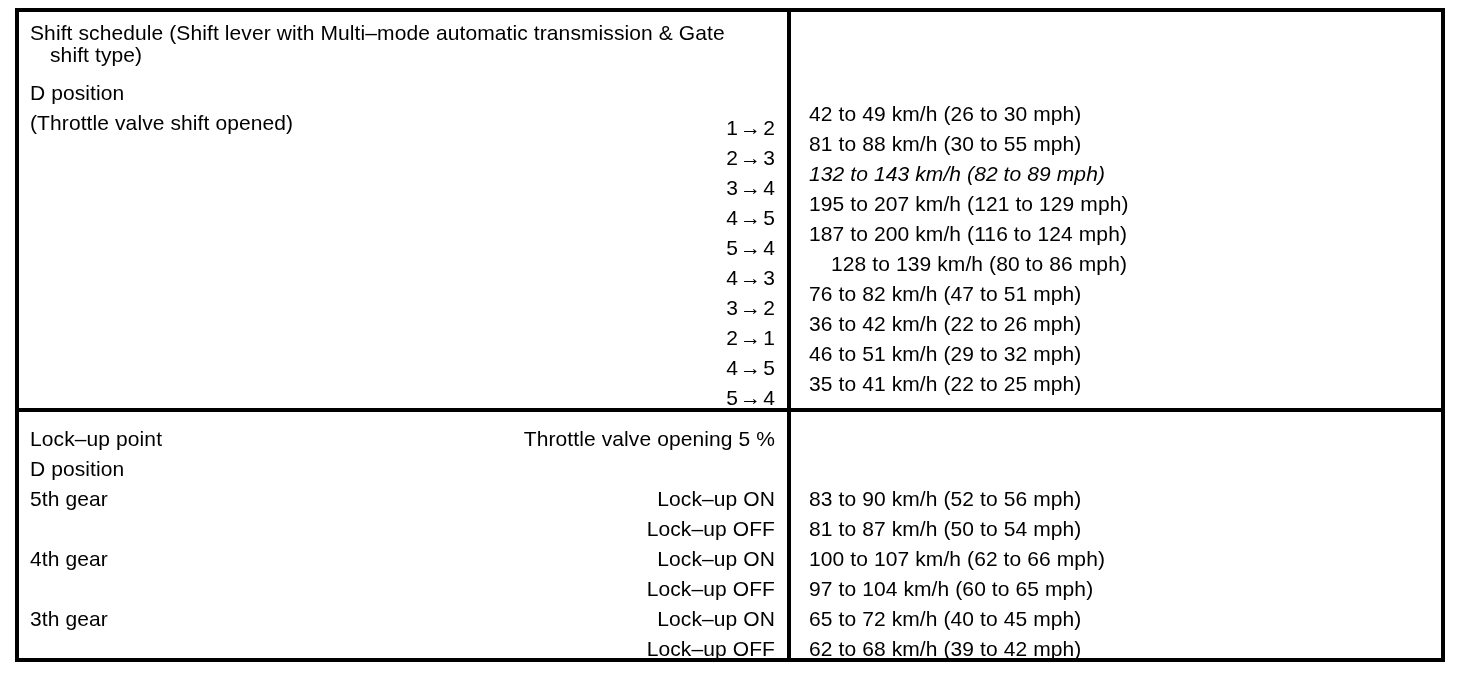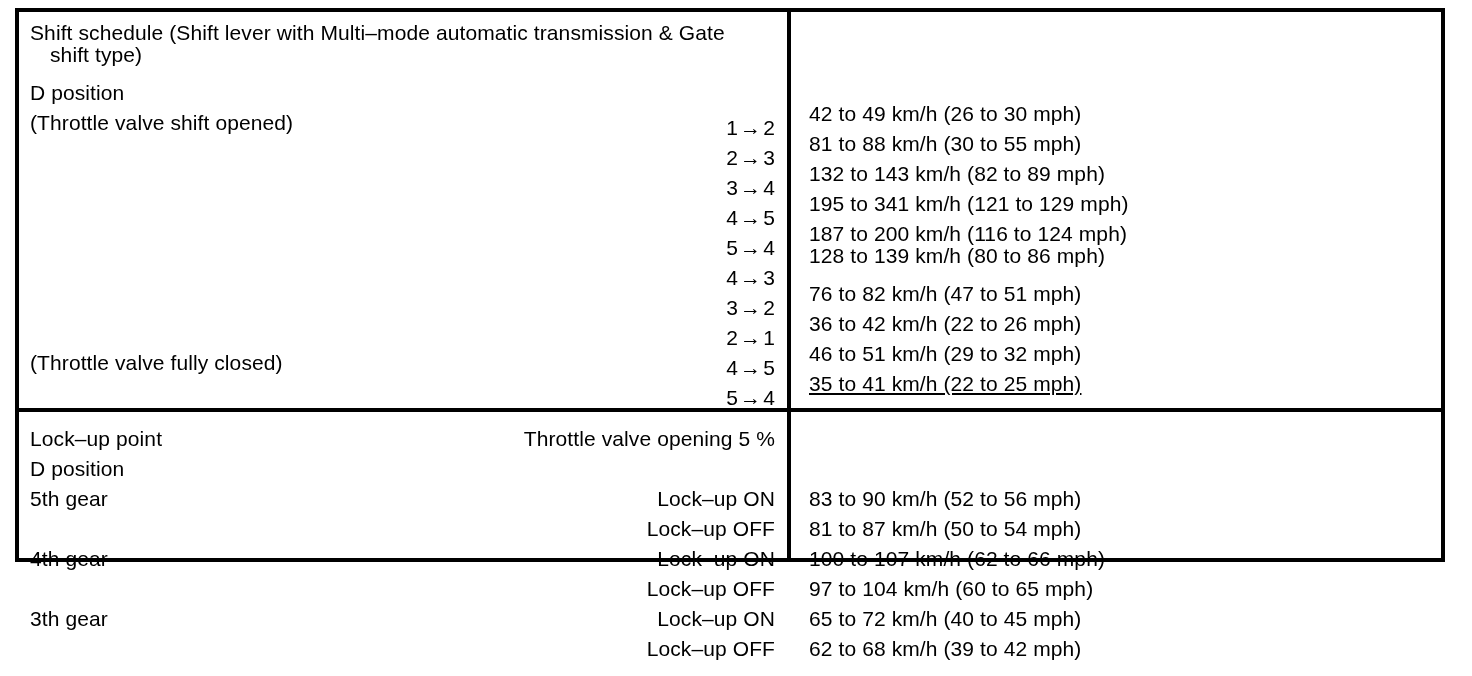--- a/index.html
+++ b/index.html
@@ -18,21 +18,21 @@
     background: #ffffff;
     overflow: hidden;
   }
 
   
   .spec-table {
     position: absolute;
     left: 15px;
     top: 8px;
     width: 1430px;
-    height: 554px;
+    height: 654px;
     box-sizing: border-box;
     border: 4px solid #000000;
   }
 
   
   .section-divider {
     position: absolute;
     left: 0;
     right: 0;
     top: 396px;
@@ -105,48 +105,47 @@
     <div class="col-divider"></div>
     <div class="section-divider"></div>
 
     <div class="section section-shift">
 
       <div class="label-col">
         <div class="txt txt-left" style="top:6px;">Shift schedule (Shift lever with Multi–mode automatic transmission &amp; Gate</div>
         <div class="txt txt-left" style="top:28px;margin-left:20px;">shift type)</div>
         <div class="txt txt-left" style="top:66px;">D position</div>
         <div class="txt txt-left" style="top:96px;">(Throttle valve shift opened)</div>
-        <div class="txt txt-left" style="top:336px;">(Throttle valve fully closed)</div>
 
         <div id="gear-rows">
             <div class="txt txt-right gear-row" style="top: 101px;"><span>1</span><span class="arrow">→</span><span>2</span></div>
             <div class="txt txt-right gear-row" style="top: 131px;"><span>2</span><span class="arrow">→</span><span>3</span></div>
             <div class="txt txt-right gear-row" style="top: 161px;"><span>3</span><span class="arrow">→</span><span>4</span></div>
             <div class="txt txt-right gear-row" style="top: 191px;"><span>4</span><span class="arrow">→</span><span>5</span></div>
             <div class="txt txt-right gear-row" style="top: 221px;"><span>5</span><span class="arrow">→</span><span>4</span></div>
             <div class="txt txt-right gear-row" style="top: 251px;"><span>4</span><span class="arrow">→</span><span>3</span></div>
             <div class="txt txt-right gear-row" style="top: 281px;"><span>3</span><span class="arrow">→</span><span>2</span></div>
             <div class="txt txt-right gear-row" style="top: 311px;"><span>2</span><span class="arrow">→</span><span>1</span></div>
             <div class="txt txt-right gear-row" style="top: 341px;"><span>4</span><span class="arrow">→</span><span>5</span></div>
             <div class="txt txt-right gear-row" style="top: 371px;"><span>5</span><span class="arrow">→</span><span>4</span></div>
           </div>
       </div>
 
       <div class="value-col">
         <div id="shift-speeds">
             <div class="val" style="top: 87px;">42 to 49 km/h (26 to 30 mph)</div>
             <div class="val" style="top: 117px;">81 to 88 km/h (30 to 55 mph)</div>
-            <div class="val" style="top: 147px;">132 to 143 km/h (82 to 89 mph)</div>
-            <div class="val" style="top: 177px;">195 to 341 km/h (121 to 129 mph)</div>
+            <div class="val" style="top: 147px; font-style: italic;">132 to 143 km/h (82 to 89 mph)</div>
+            <div class="val" style="top: 177px;">195 to 207 km/h (121 to 129 mph)</div>
             <div class="val" style="top: 207px;">187 to 200 km/h (116 to 124 mph)</div>
-            <div class="val" style="top: 229px;">128 to 139 km/h (80 to 86 mph)</div>
+            <div class="val" style="top: 237px; margin-left: 22px;">128 to 139 km/h (80 to 86 mph)</div>
             <div class="val" style="top: 267px;">76 to 82 km/h (47 to 51 mph)</div>
             <div class="val" style="top: 297px;">36 to 42 km/h (22 to 26 mph)</div>
             <div class="val" style="top: 327px;">46 to 51 km/h (29 to 32 mph)</div>
-            <div class="val" style="top: 357px; text-decoration: underline;">35 to 41 km/h (22 to 25 mph)</div>
+            <div class="val" style="top: 357px;">35 to 41 km/h (22 to 25 mph)</div>
           </div>
       </div>
 
     </div>
 
     <div class="section section-lockup">
 
       <div class="label-col">
         <div class="txt txt-left" style="top:12px;">Lock–up point</div>
         <div class="txt txt-right" style="top:12px;">Throttle valve opening 5 %</div>

